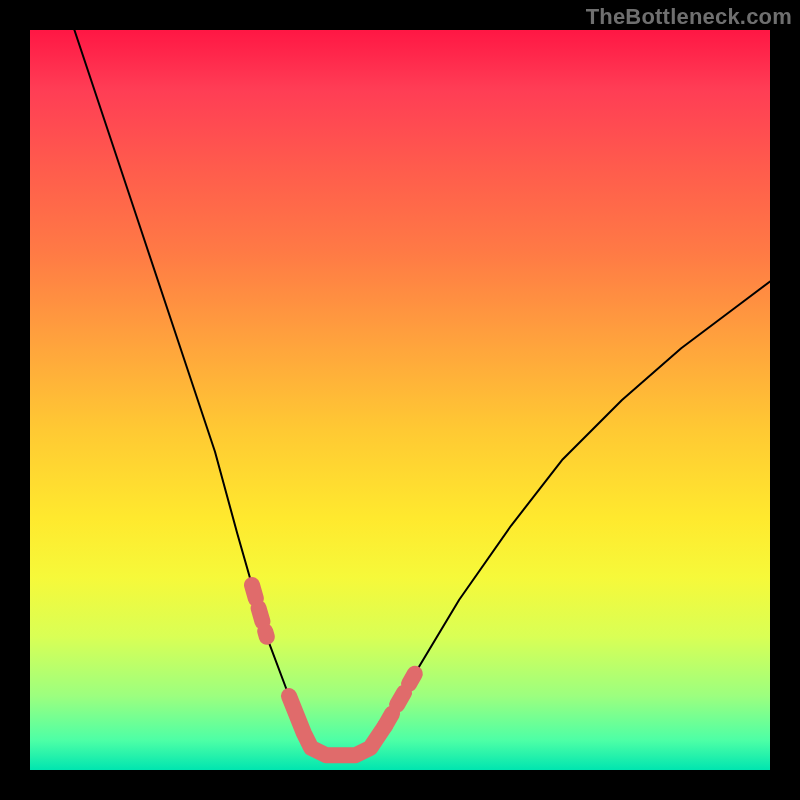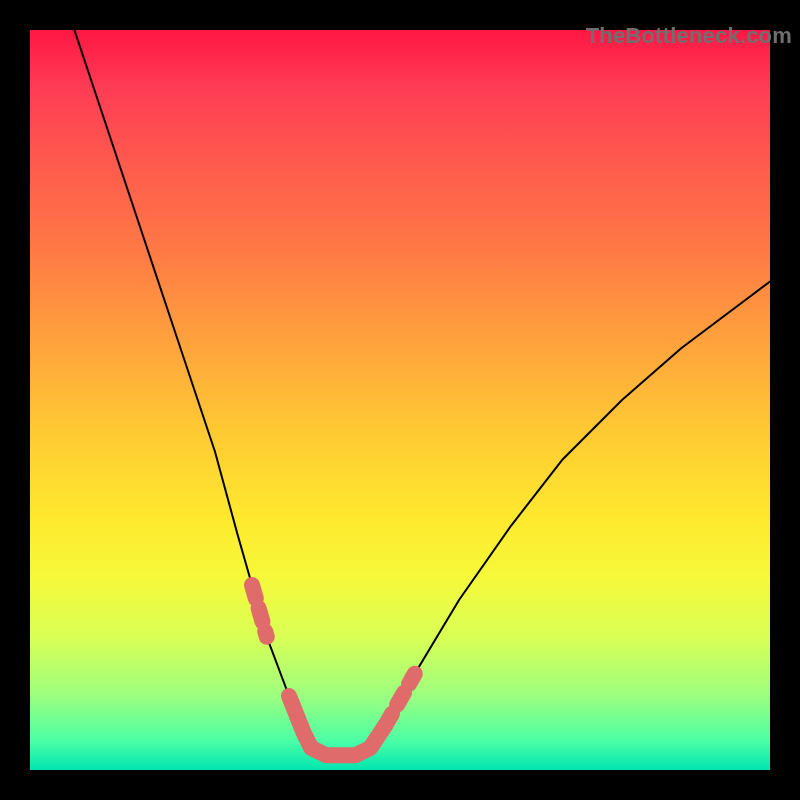--- a/index.html
+++ b/index.html
@@ -43,21 +43,20 @@
   }
   #watermark {
     position: absolute;
     top: 4px;
     right: 8px;
     color: #6f6f6f;
     font-size: 22px;
     font-weight: 600;
     letter-spacing: 0.2px;
     user-select: none;
-    margin-top: 19px;
   }
   svg {
     position: absolute;
     left: 0;
     top: 0;
   }
 </style>
 </head>
 <body>
 

